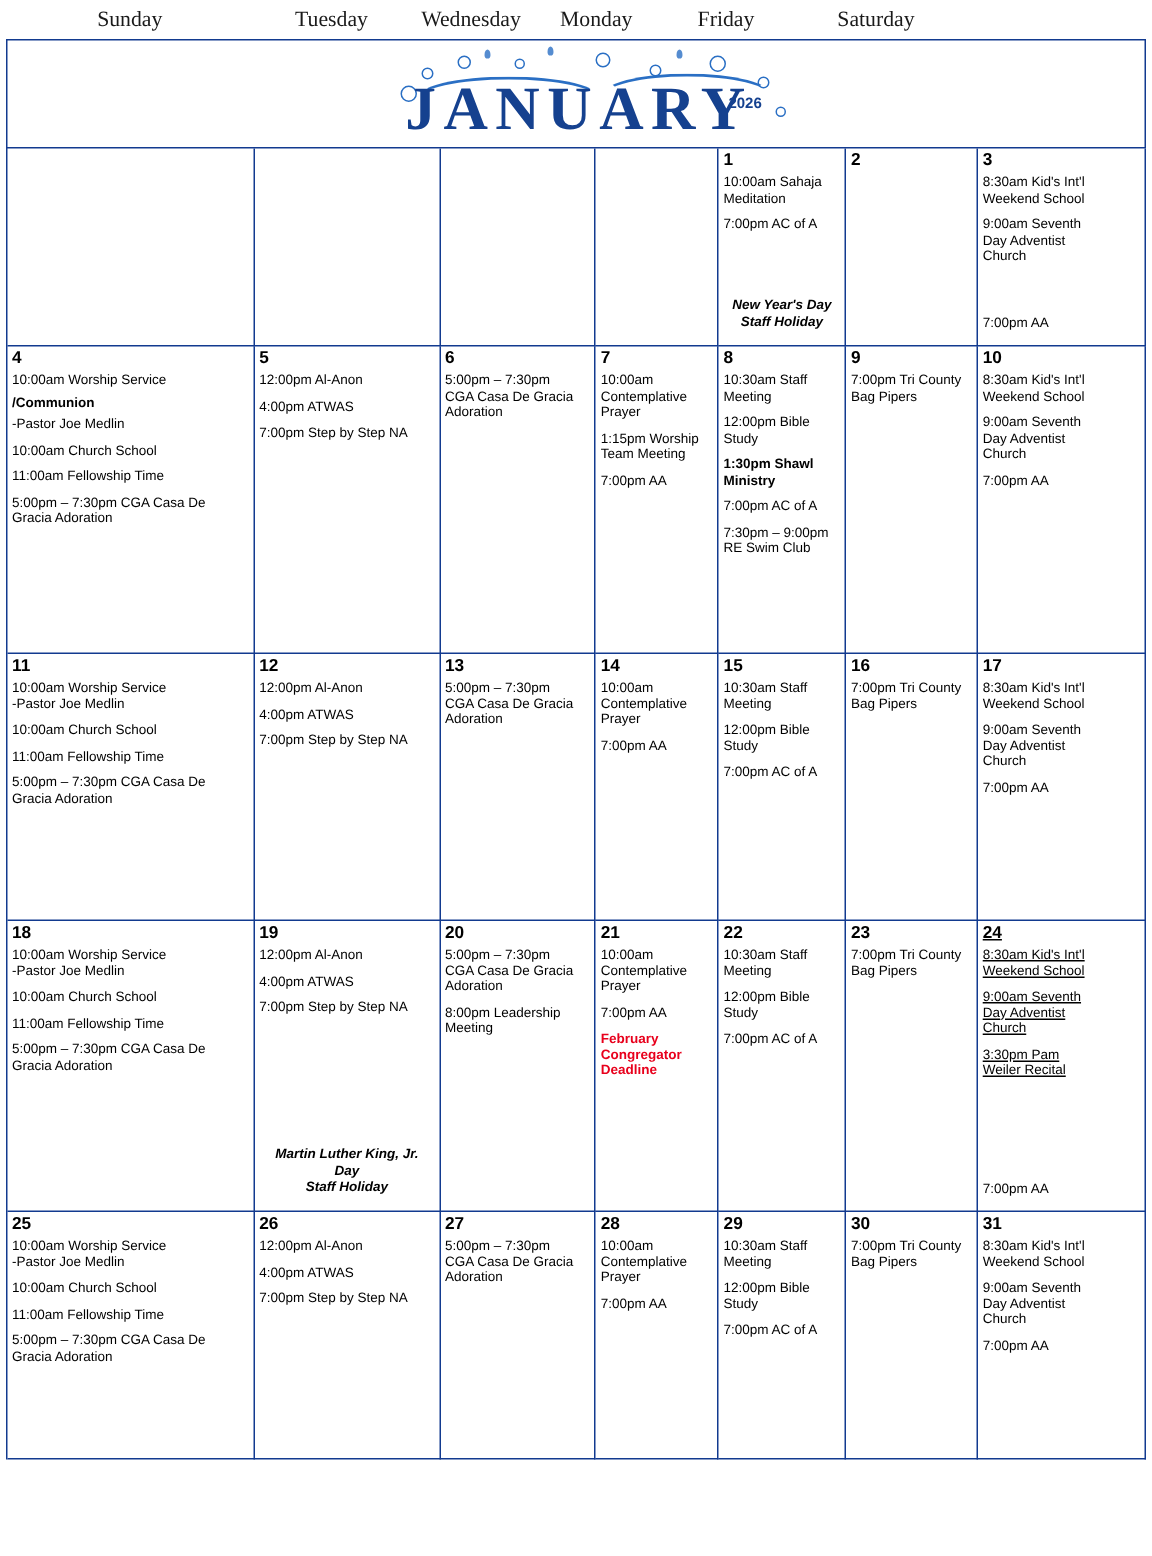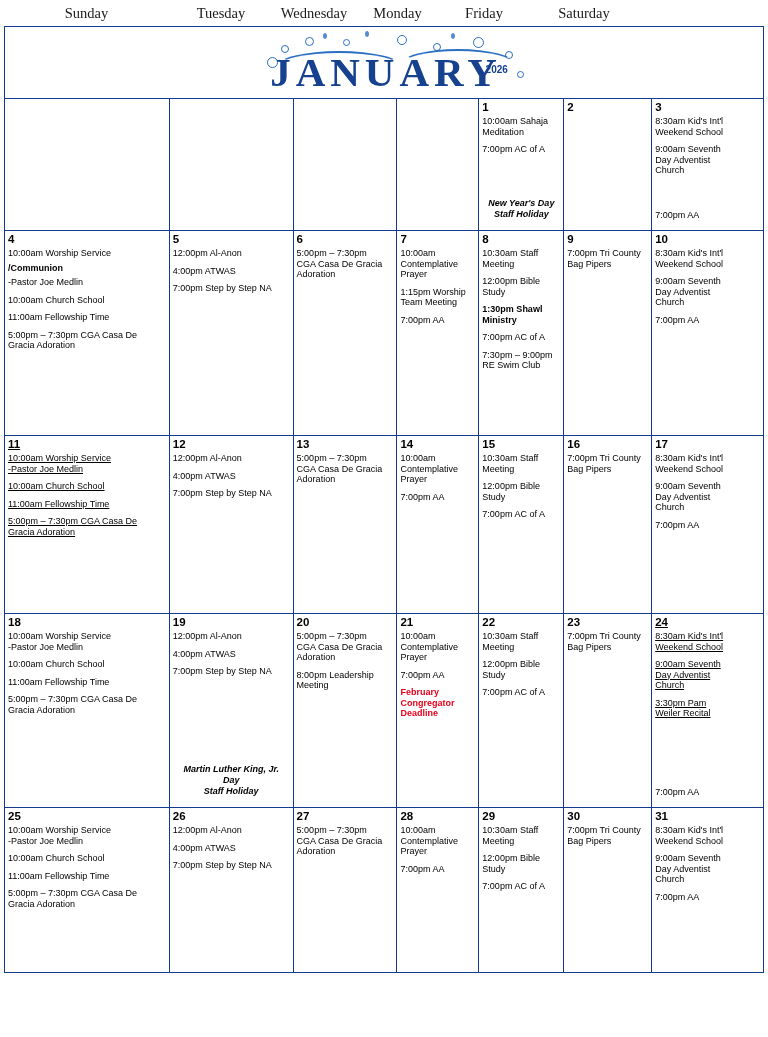--- a/index.html
+++ b/index.html
@@ -289,21 +289,21 @@
         <div class="ev">8:30am Kid's Int'l
 Weekend School</div>
         <div class="ev">9:00am Seventh
 Day Adventist
 Church</div>
         <div class="ev">7:00pm AA</div>
       </div>
     </div>
 
     <div class="week">
-      <div class="cell w0" style="height:178px;text-decoration:underline;">
+      <div class="cell w0" style="height:178px;">
         <div class="daynum">11</div>
         <div class="ev">10:00am Worship Service
 -Pastor Joe Medlin</div>
         <div class="ev">10:00am Church School</div>
         <div class="ev">11:00am Fellowship Time</div>
         <div class="ev">5:00pm – 7:30pm CGA Casa De
 Gracia Adoration</div>
       </div>
       <div class="cell w1" style="height:178px;">
         <div class="daynum">12</div>

